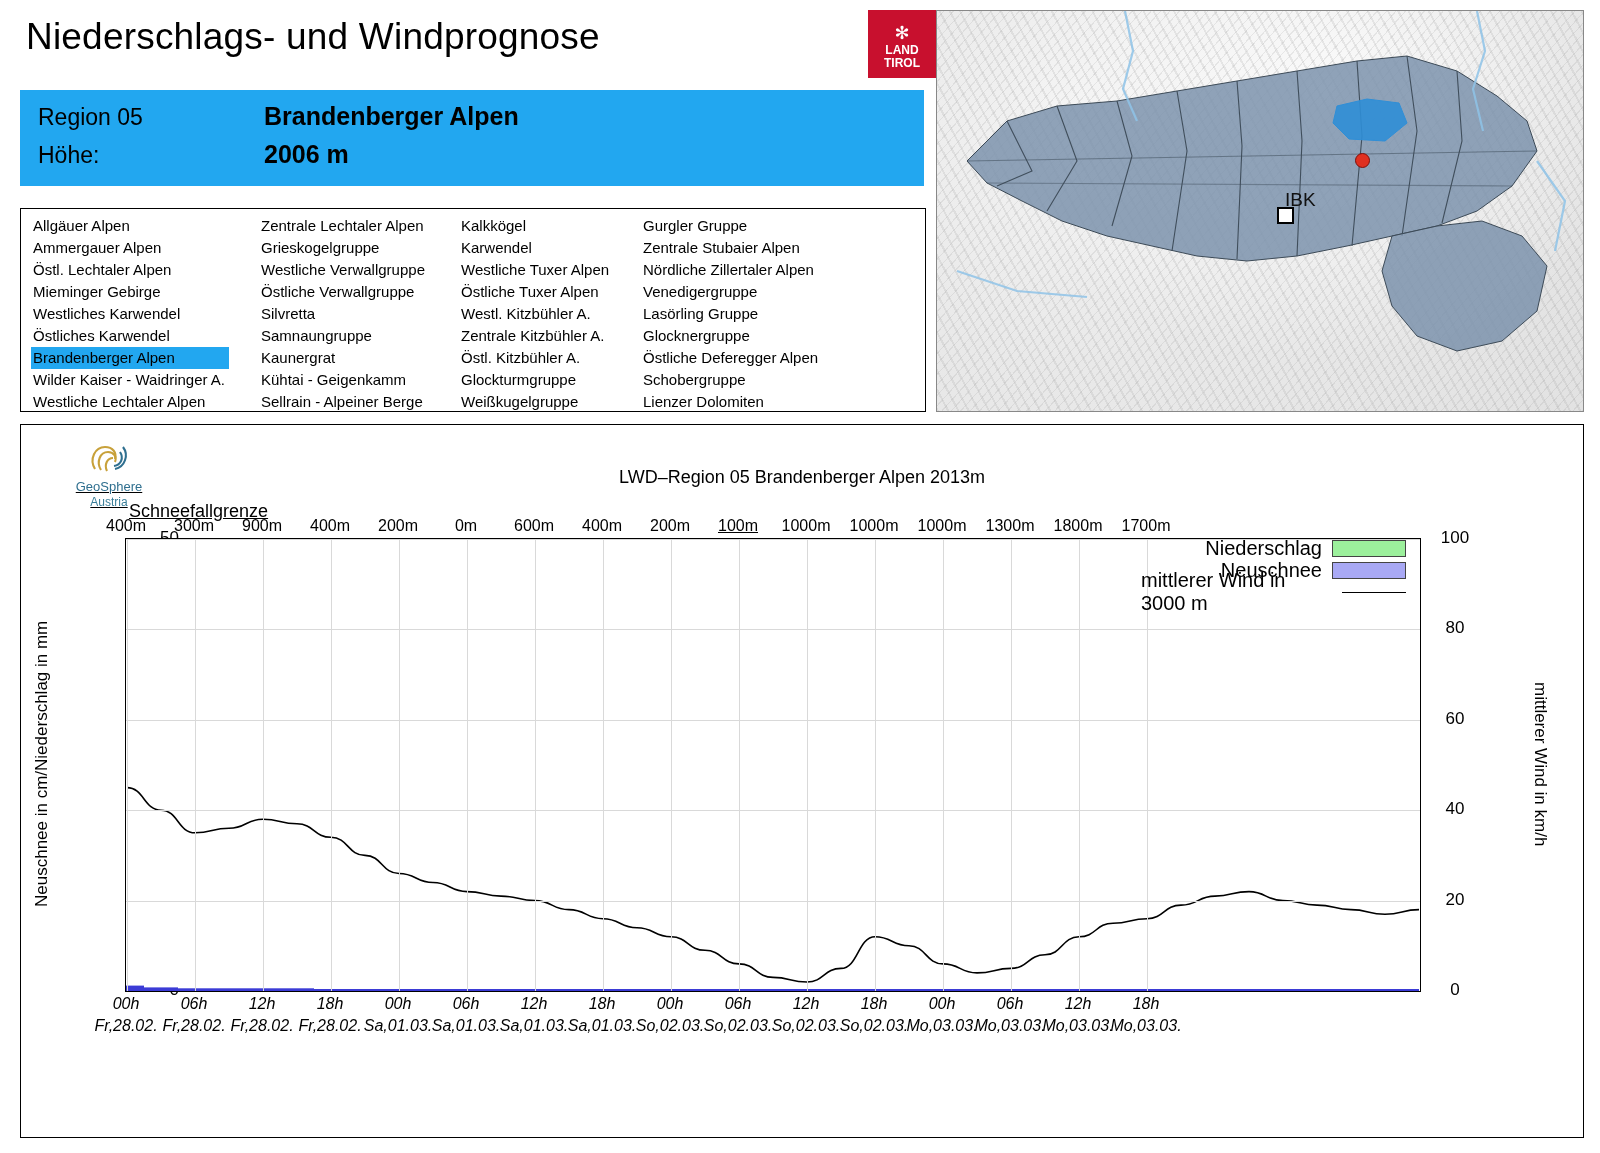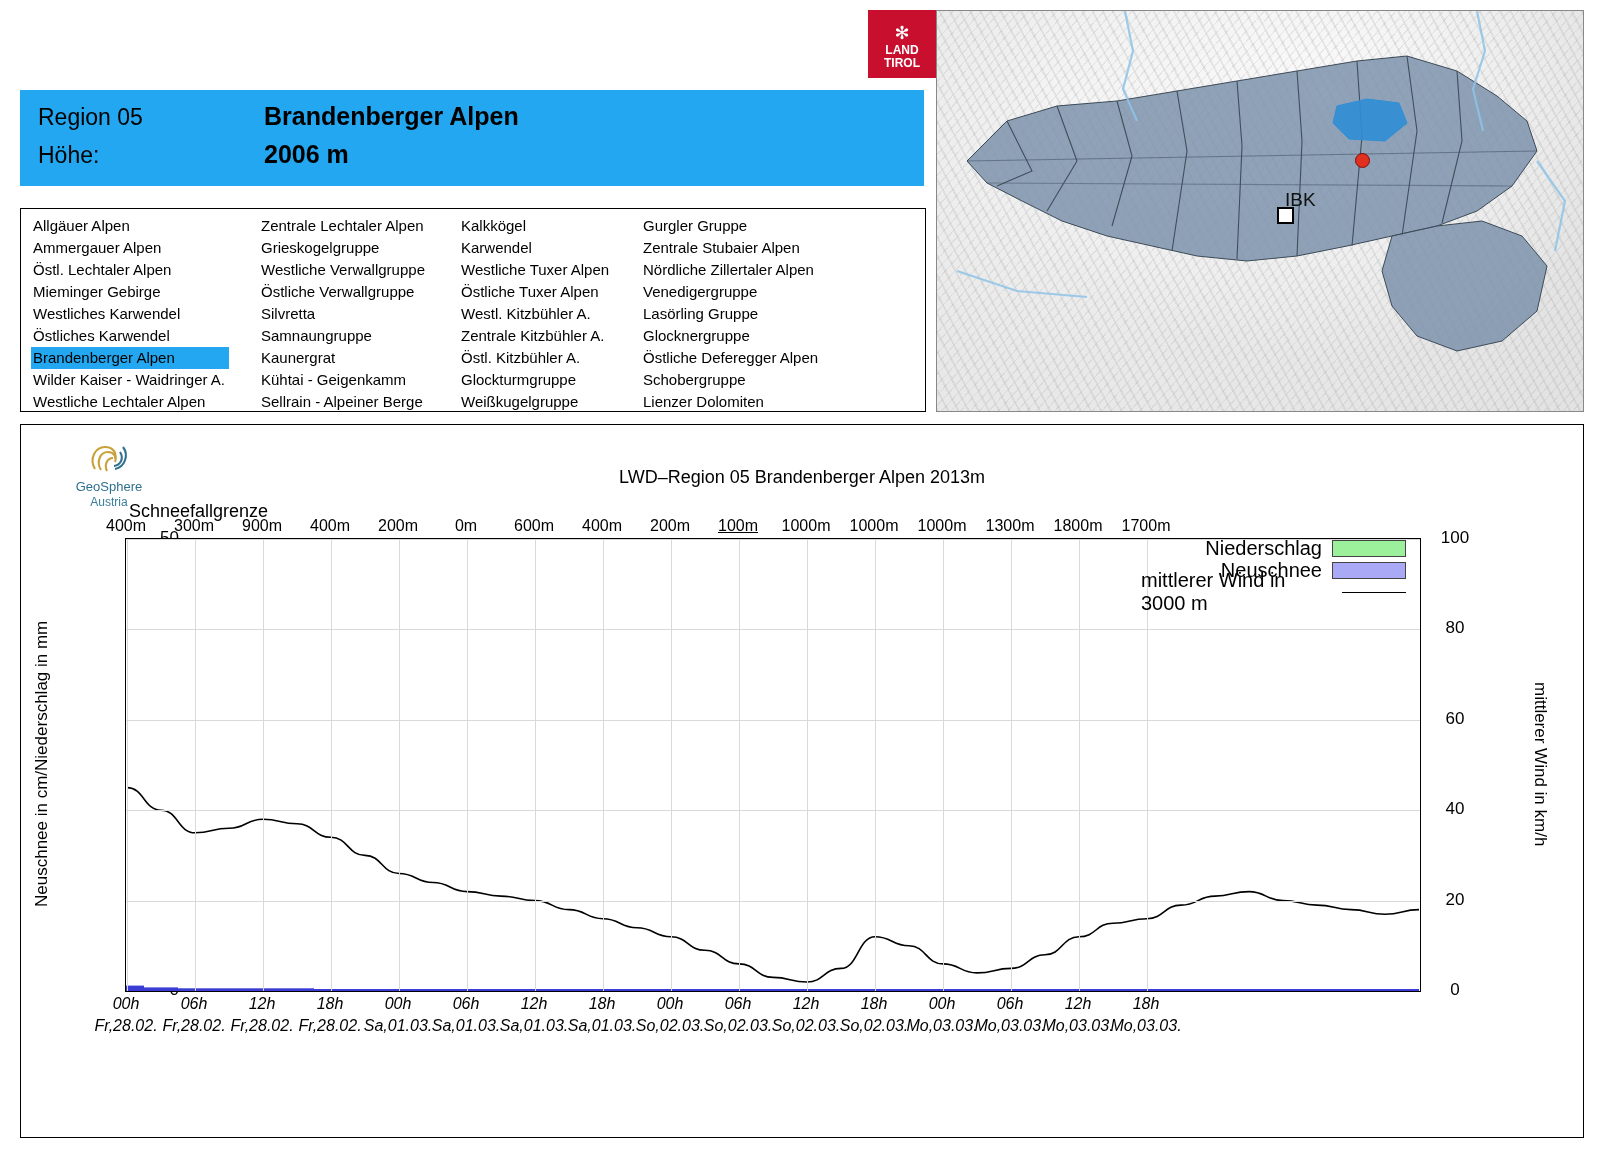--- a/index.html
+++ b/index.html
@@ -79,27 +79,27 @@
   .ibk-dot{
     position:absolute;left:418px;top:142px;width:13px;height:13px;border-radius:50%;
     background:#e03020;border:1px solid #7d0f0a;
   }
 
   
   .chartpanel{
     position:absolute;left:20px;top:424px;width:1562px;height:712px;
     border:1px solid #000;background:#fff;
   }
-  .geologo{position:absolute;left:42px;top:18px;width:92px;height:62px;text-align:center;}
+  .geologo{position:absolute;left:42px;top:18px;width:92px;height:62px;text-align:center;text-decoration:underline;}
   .geologo .gtext{font-size:13px;color:#2f6f8f;line-height:15px;margin-top:2px;}
   .geologo .gtext .sub{font-size:12px;color:#3a7f9a;}
   .chart-title{
     position:absolute;left:0;top:42px;width:1562px;text-align:center;font-size:18px;
   }
-  .snowline-label{position:absolute;left:108px;top:76px;font-size:18px;}
+  .snowline-label{position:absolute;left:108px;top:76px;font-size:18px;text-decoration:underline;}
 
   
   .plot{
     position:absolute;left:104px;top:113px;width:1294px;height:452px;
     border:1px solid #000;background:#fff;
   }
   .gridv{position:absolute;top:0;bottom:0;width:1px;background:#d9d9d9;}
   .gridh{position:absolute;left:0;right:0;height:1px;background:#d9d9d9;}
 
   .snowvals{position:absolute;left:0;top:92px;width:1562px;height:20px;}
@@ -131,20 +131,21 @@
   .swatch{width:72px;height:15px;border:1px solid #444;}
   .sw-green{background:#9cf09c;}
   .sw-blue{background:#a9a9f5;}
   .sw-line{width:72px;height:0;border-top:1.5px solid #000;}
 </style>
 </head>
 <body>
 
 <div class="page">
 
+  <div class="title">Niederschlags- und Windprognose</div>
 
   <div class="logo">
     <div class="edel">✻</div>
     <div class="ltxt">
       <span>LAND</span><br>
       <span>TIROL</span>
     </div>
   </div>
 
   <div class="banner">

